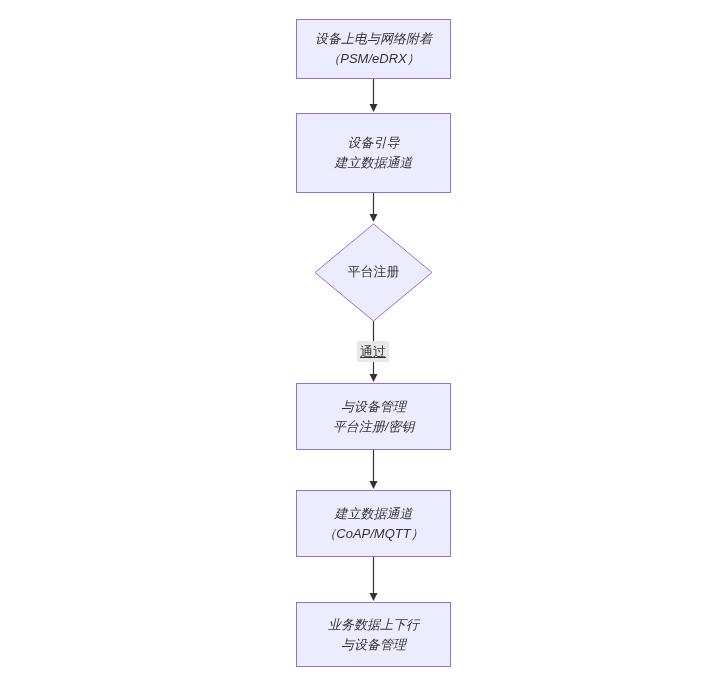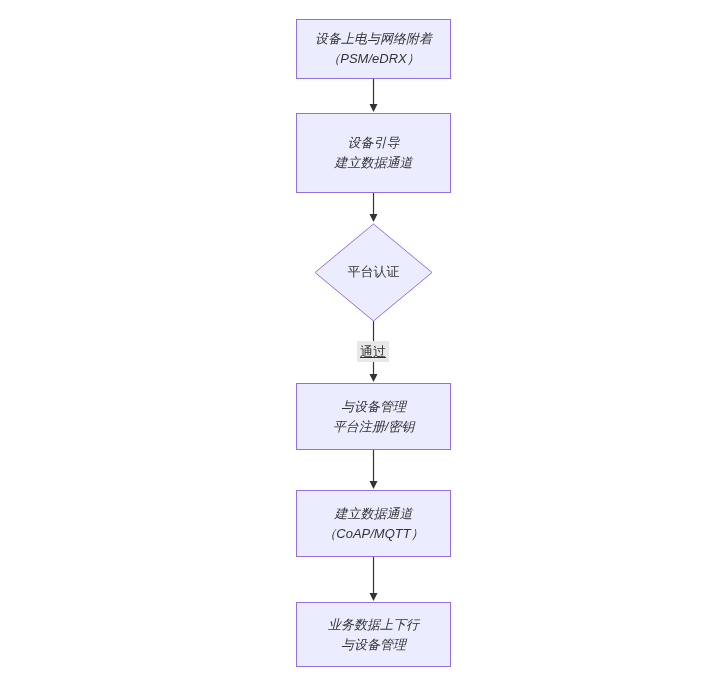--- a/index.html
+++ b/index.html
@@ -110,21 +110,21 @@
   <div class="node" style="left:296px; top:19px; width:155px; height:60px">
     <div>设备上电与网络附着</div>
     <div>（PSM/eDRX）</div>
   </div>
 
   <div class="node" style="left:296px; top:113px; width:155px; height:80px">
     <div>设备引导</div>
     <div>建立数据通道</div>
   </div>
 
-  <div class="diamond-label">平台认证</div>
+  <div class="diamond-label">平台注册</div>
 
   <div class="edge-label">通过</div>
 
   <div class="node" style="left:296px; top:383px; width:155px; height:67px">
     <div>与设备管理</div>
     <div>平台注册/密钥</div>
   </div>
 
   <div class="node" style="left:296px; top:602px; width:155px; height:65px">
     <div>业务数据上下行</div>

